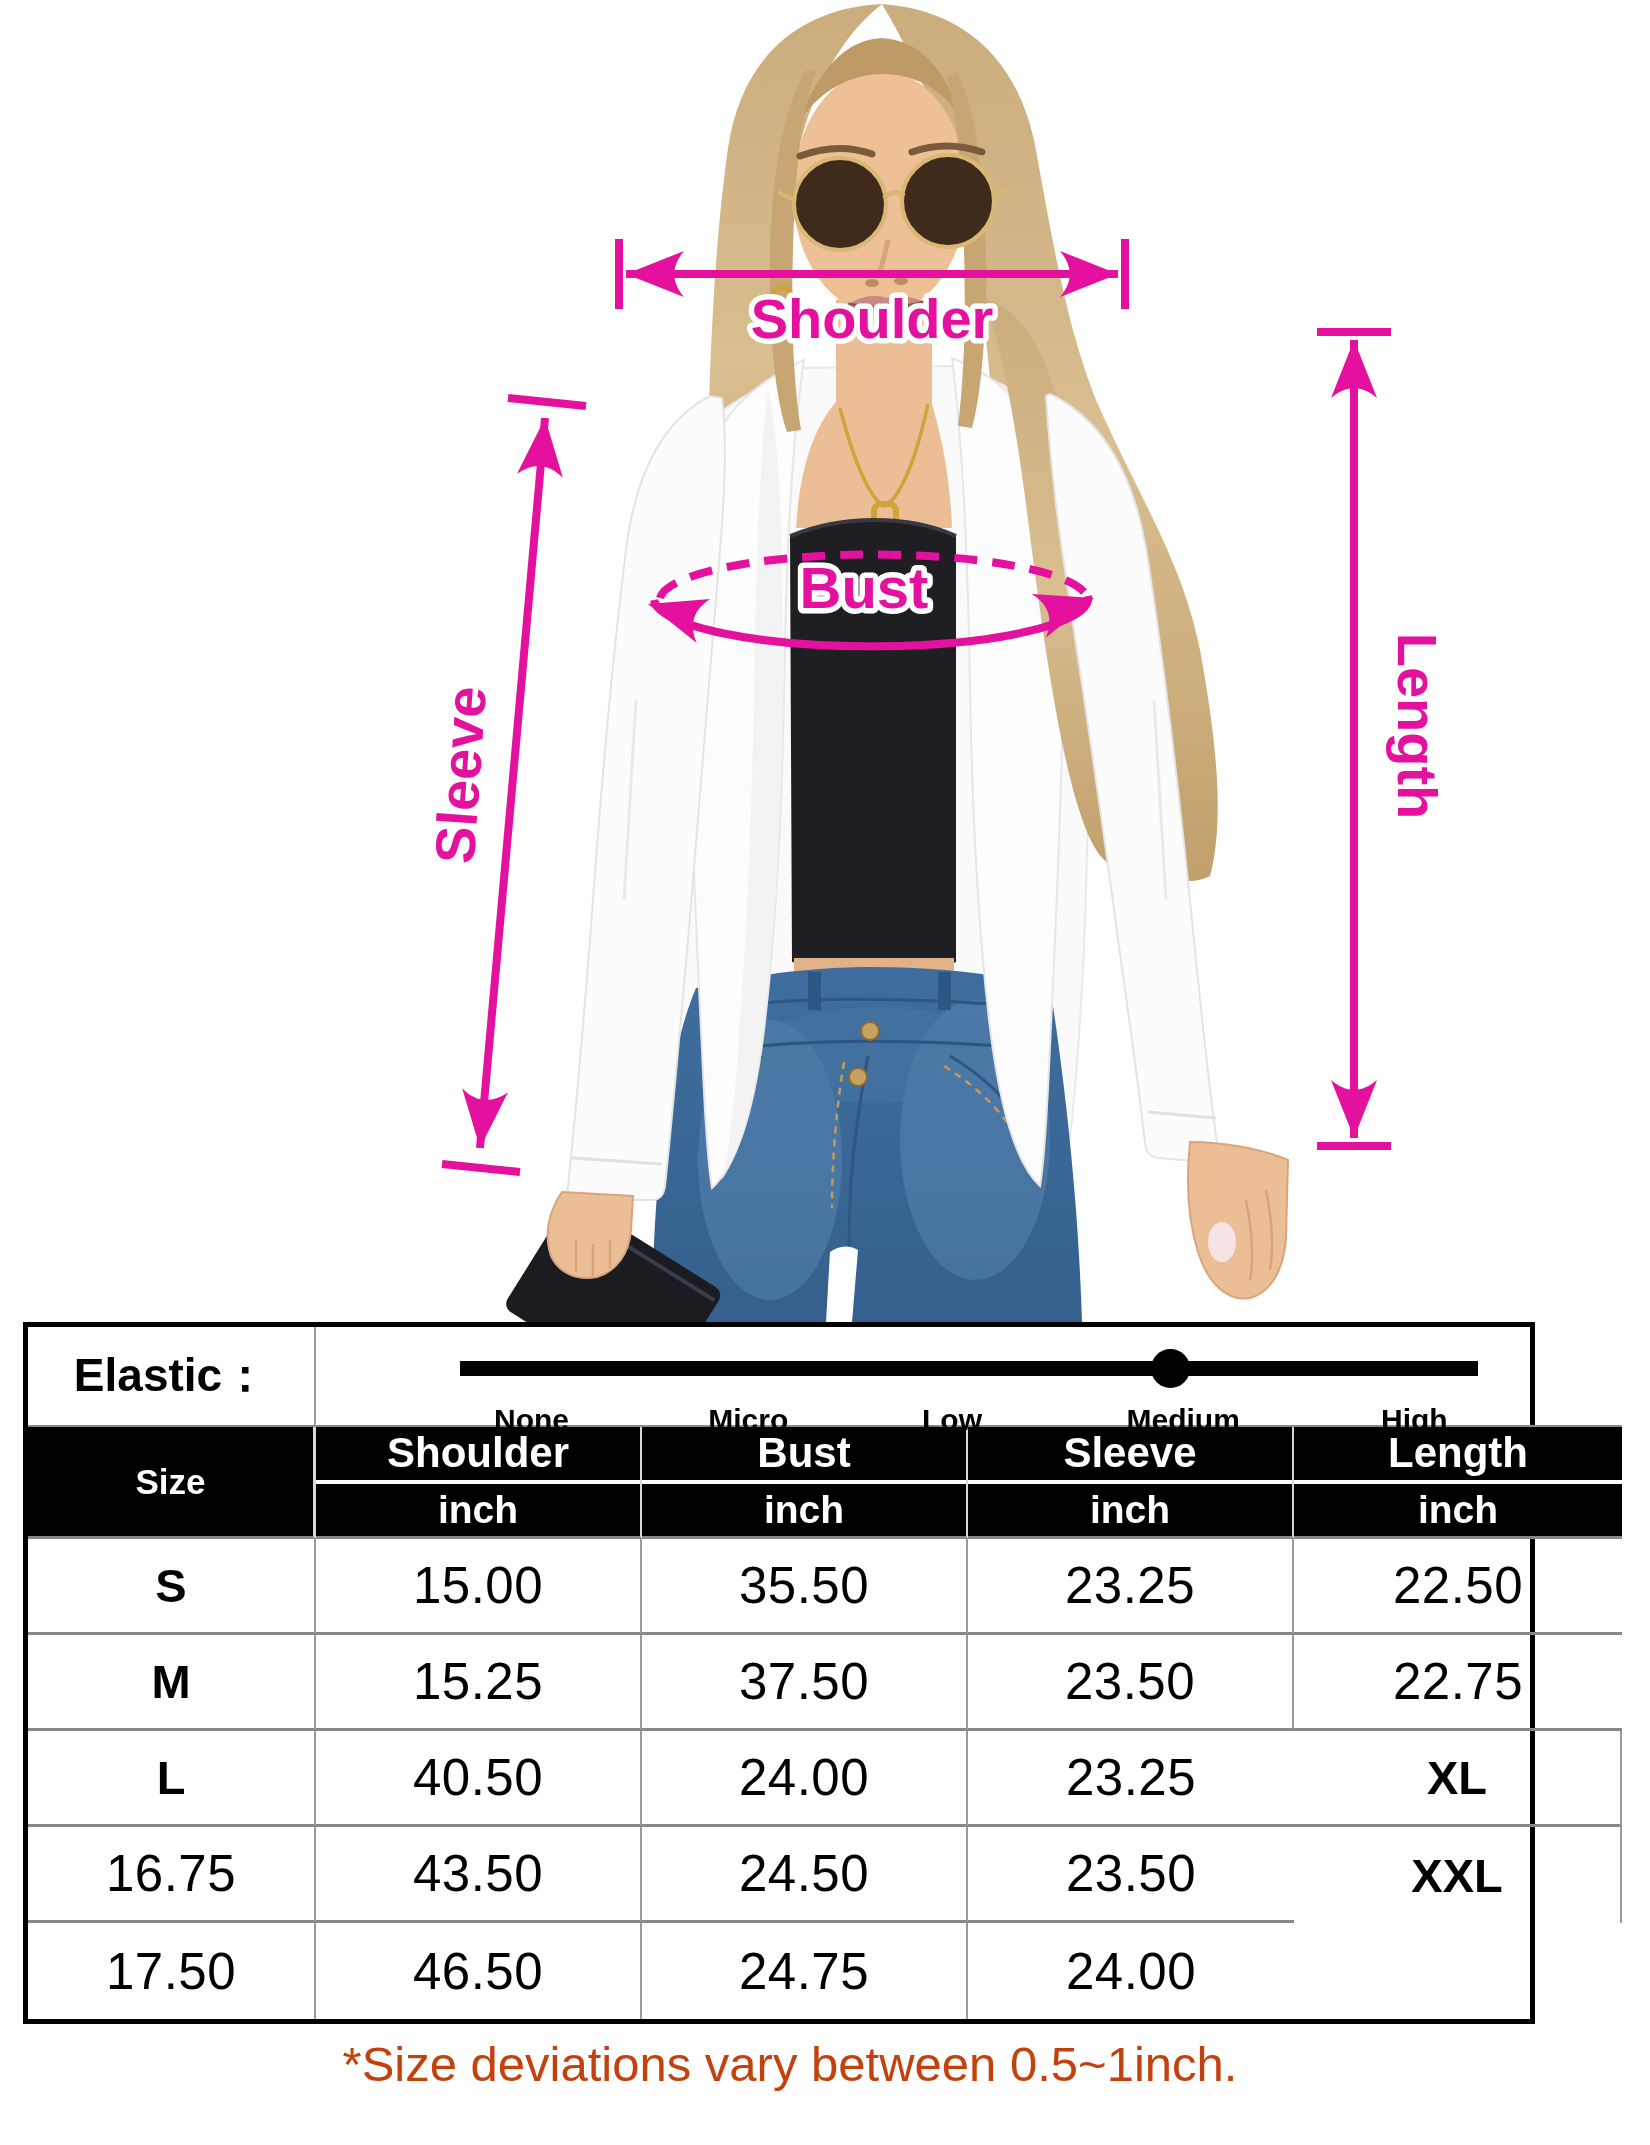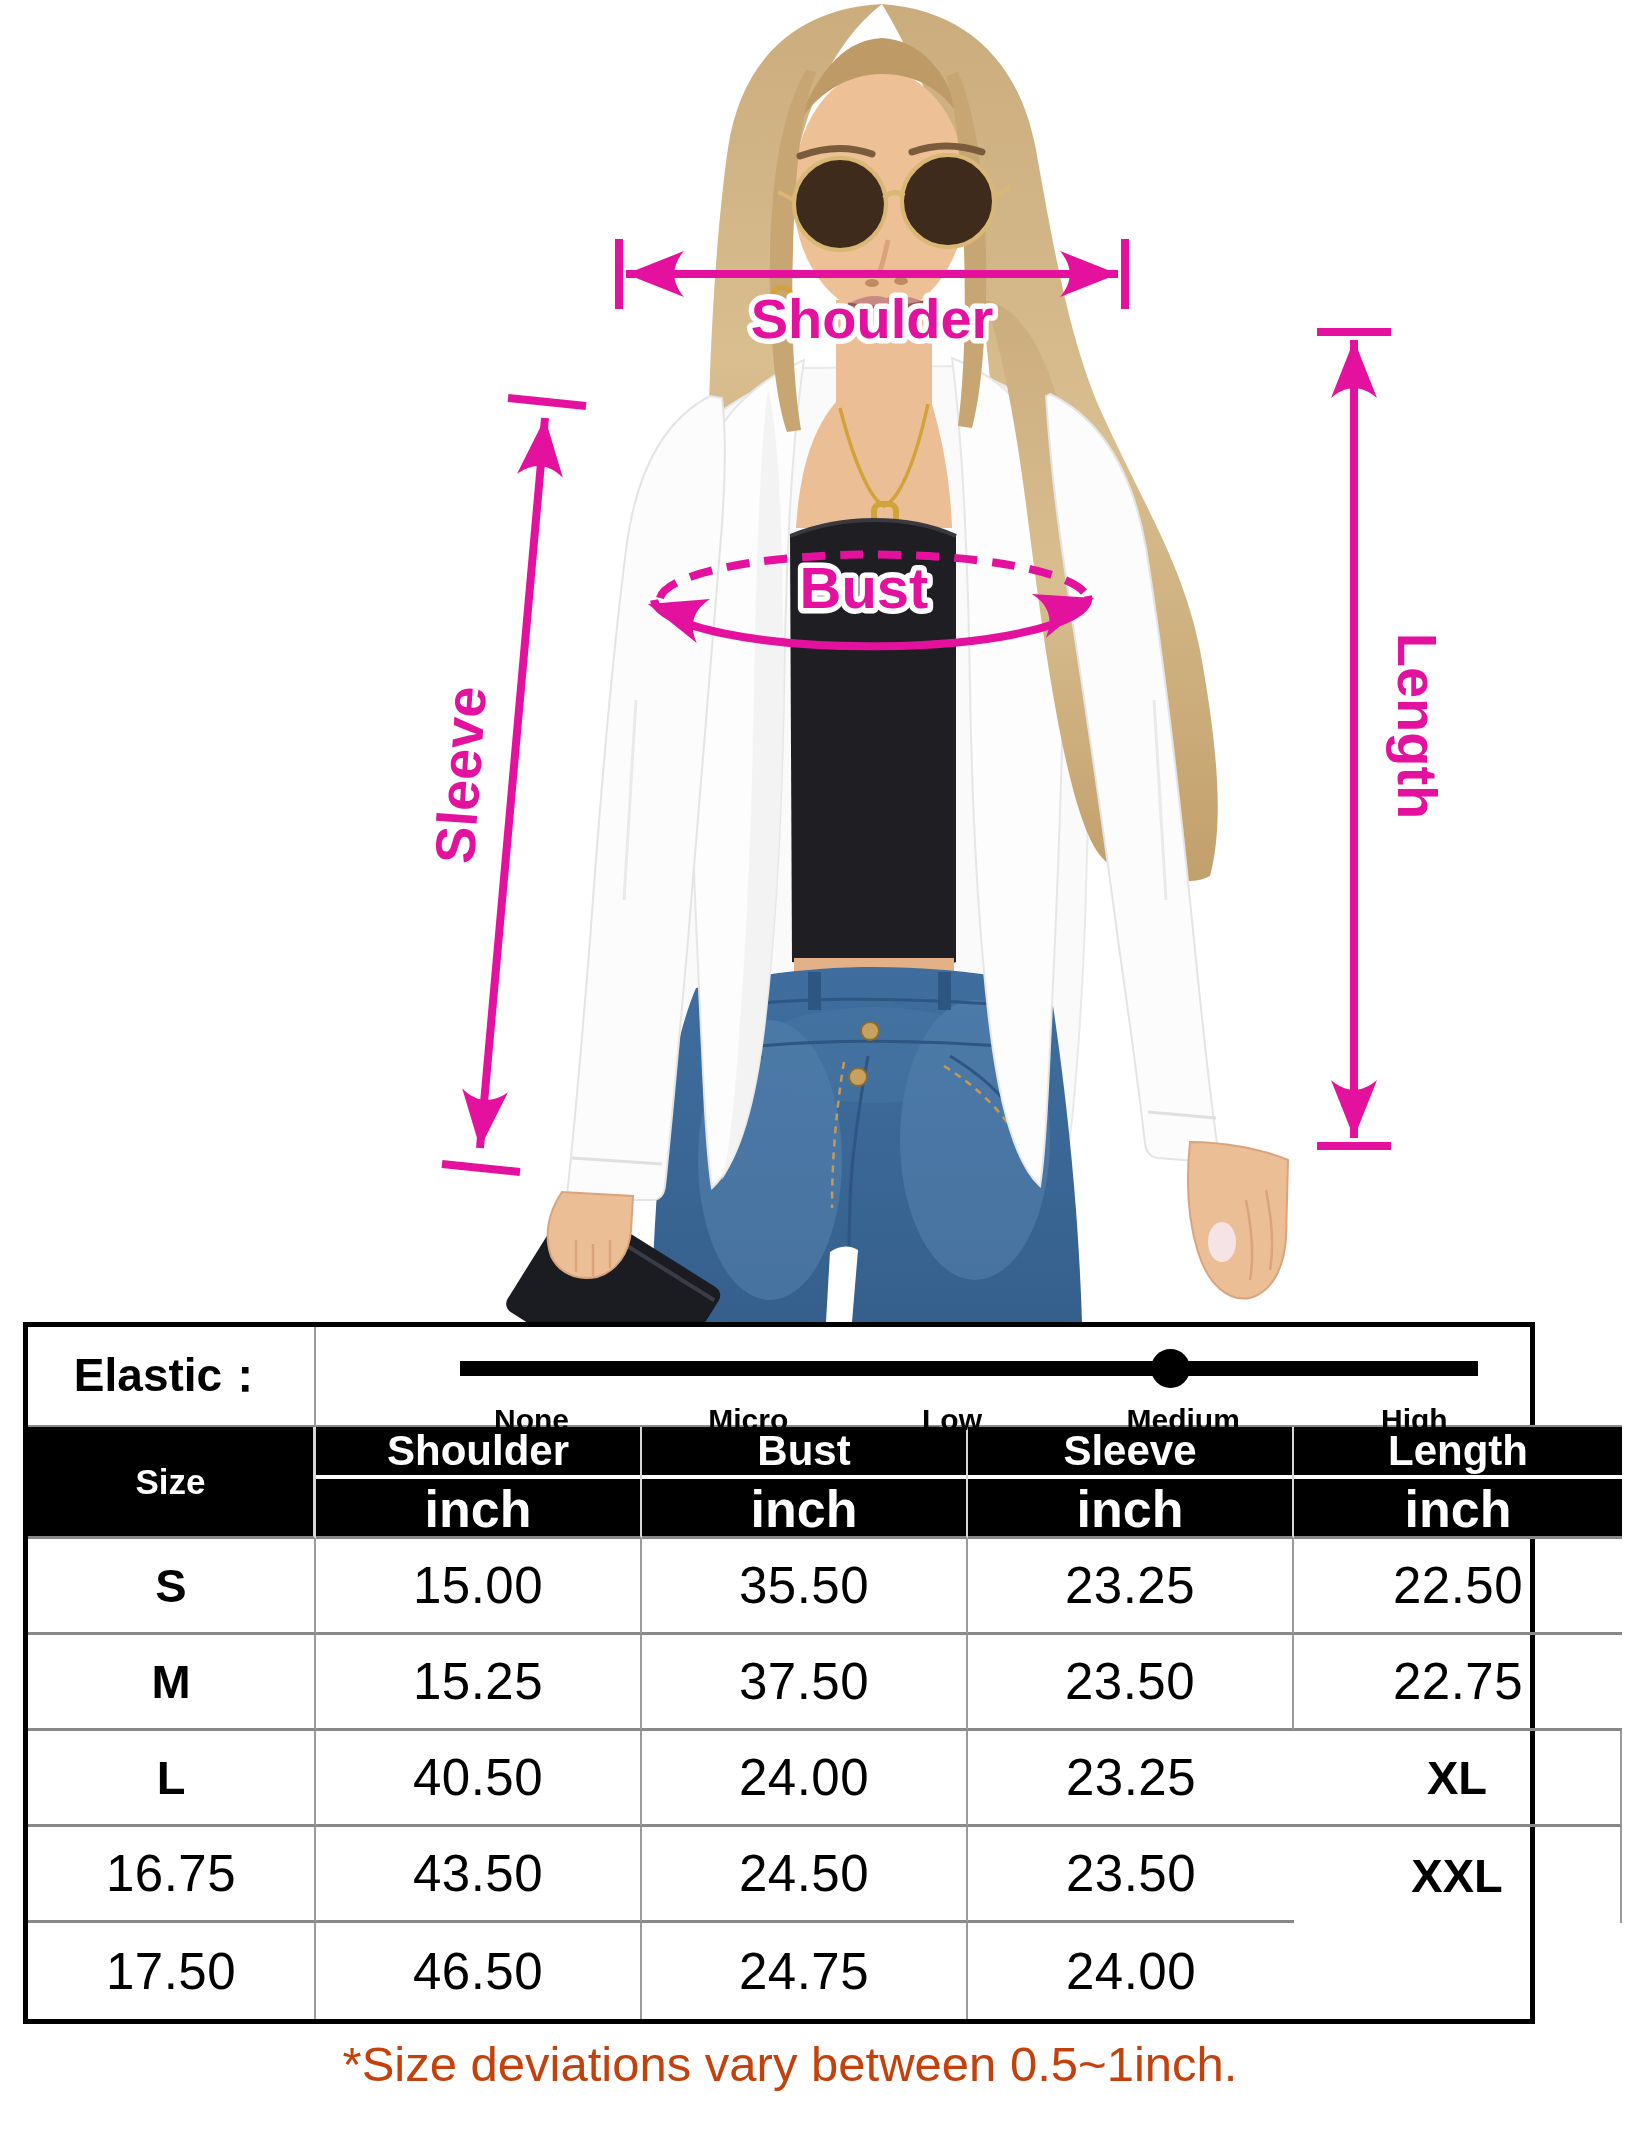--- a/index.html
+++ b/index.html
@@ -40,21 +40,21 @@
     position:absolute; top:76px; transform:translateX(-50%);
     font-size:30px; font-weight:bold; color:#000; white-space:nowrap;
   }
   .lv0{left:16.5%;} .lv1{left:33.1%;} .lv2{left:48.7%;} .lv3{left:66.4%;} .lv4{left:84.1%;}
   
   .hdr { background:#000; color:#fff; }
   .size-hdr-cell { font-size:35px; font-weight:bold; border-right:3px solid #d8d8d8; border-bottom:3px solid #888888; }
   .col-hdr-cell { display:flex; flex-direction:column; border-bottom:3px solid #888888; }
   .col-hdr-cell.mid { border-right:2px solid #d8d8d8; }
   .col-hdr-name { flex:1; display:flex; align-items:center; justify-content:center; font-size:42px; font-weight:bold; border-bottom:4px solid #ffffff; width:100%; }
-  .col-hdr-unit { flex:1; display:flex; align-items:center; justify-content:center; font-size:52px; font-weight:bold; width:100%; }
+  .col-hdr-unit { flex:1; display:flex; align-items:center; justify-content:center; font-size:39px; font-weight:bold; width:100%; }
   
   .size-cell { font-size:47px; font-weight:bold; color:#000; }
   .num-cell  { font-size:51px; color:#000; letter-spacing:0.5px; }
   
   .footnote {
     position:absolute; left:0; top:2036px; width:1580px; text-align:center;
     font-size:49px; color:#c2410c;
   }
 </style>
 </head>

